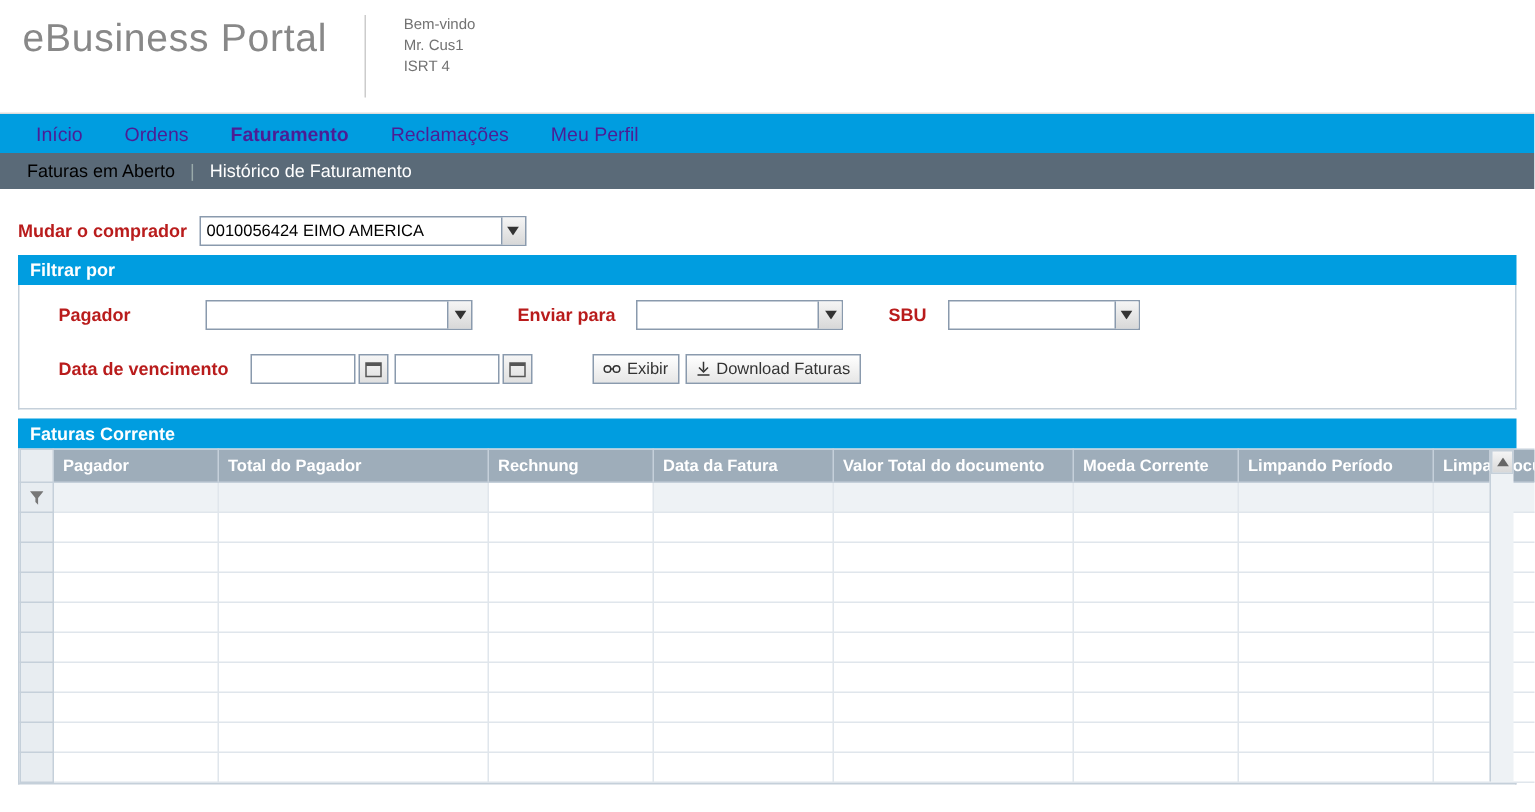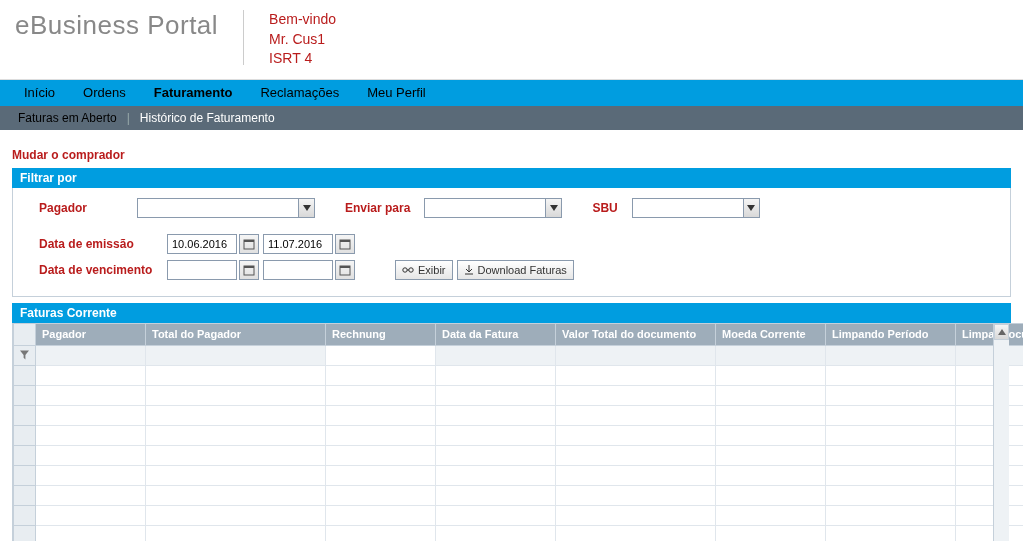--- a/index.html
+++ b/index.html
@@ -1,24 +1,24 @@
 <!DOCTYPE html>
 <html><head>
 <meta charset="utf-8">
 <style>
 * { box-sizing: border-box; margin: 0; padding: 0; }
 body { font-family: Arial, sans-serif; font-size: 12px; background: #fff; color: #333; }
 
 .header { display: flex; align-items: flex-start; padding: 10px 15px; border-bottom: 1px solid #ddd; position: relative; }
 .logo { font-size: 26px; color: #888; font-weight: 300; letter-spacing: 0.5px; }
 .divider-v { width: 1px; height: 55px; background: #ccc; margin: 0 25px; }
-.welcome { color: #b91c1c; font-size: 14px; line-height: 1.4; }
+.welcome { color: #737373; font-size: 10px; line-height: 1.4; }
 
 .nav-primary { background: #009de0; color: #fff; display: flex; padding: 0 10px; height: 26px; align-items: center; }
-.nav-primary .nav-item { padding: 0 14px; color: #000000; cursor: pointer; font-size: 13px; }
+.nav-primary .nav-item { padding: 0 14px; color: #4c1d95; cursor: pointer; font-size: 13px; }
 .nav-primary .nav-item.active { font-weight: bold; }
 
 .nav-secondary { background: #5a6a78; color: #fff; display: flex; padding: 0 10px; height: 24px; align-items: center; font-size: 12px; }
 .nav-secondary .nav-item { padding: 0 8px; cursor: pointer; color: #000000; }
 .nav-secondary .nav-item.active { font-weight: normal; color: #fff; }
 .nav-secondary .sep { color: #9aa; padding: 0 2px; }
 
 .content { padding: 18px 12px 10px 12px; }
 
 .row { display: flex; align-items: center; margin-bottom: 6px; flex-wrap: wrap; }
@@ -79,20 +79,28 @@
 <div class="nav-secondary">
   <div class="nav-item">Faturas em Aberto</div>
   <div class="sep">|</div>
   <div class="nav-item active">Histórico de Faturamento</div>
 </div>
 
 <div class="content">
 
   <div class="row">
     <span class="label label-bold">Mudar o comprador</span>
+    <div class="select-wrap">
+      <input type="text" style="width: 200px;" value="0010056424 EIMO AMERICA">
+      <div class="select-btn">
+        <svg viewBox="0 0 8 6">
+            <path d="M0 0 L8 0 L4 6 Z" fill="#333"></path>
+          </svg>
+      </div>
+    </div>
   </div>
 
   <div class="bar-title">Filtrar por</div>
   <div class="filter-box">
 
     <div class="row" style="gap:0;">
       <span class="label label-bold" style="width:90px">Pagador</span>
       <div class="select-wrap">
         <input type="text" style="width: 160px;" value="">
         <div class="select-btn">
@@ -120,38 +128,20 @@
         <div class="select-btn">
           <svg viewBox="0 0 8 6">
               <path d="M0 0 L8 0 L4 6 Z" fill="#333"></path>
             </svg>
         </div>
       </div>
     </div>
 
     <div style="height:10px"></div>
 
-    <div class="row">
-      <span class="label label-bold" style="width:120px">Data de emissão</span>
-      <input class="input-text" style="width: 70px;" value="10.06.2016">
-      <div class="icon-btn">
-        <svg width="12" height="12" viewBox="0 0 12 12">
-            <rect x="1" y="2" width="10" height="9" fill="none" stroke="#555"></rect>
-            <rect x="1" y="2" width="10" height="2" fill="#555"></rect>
-          </svg>
-      </div>
-      <span class="gap" style="width:4px"></span>
-      <input class="input-text" style="width: 70px;" value="11.07.2016">
-      <div class="icon-btn">
-        <svg width="12" height="12" viewBox="0 0 12 12">
-            <rect x="1" y="2" width="10" height="9" fill="none" stroke="#555"></rect>
-            <rect x="1" y="2" width="10" height="2" fill="#555"></rect>
-          </svg>
-      </div>
-    </div>
 
     <div class="row">
       <span class="label label-bold" style="width:120px">Data de vencimento</span>
       <input class="input-text" style="width: 70px;" value="">
       <div class="icon-btn">
         <svg width="12" height="12" viewBox="0 0 12 12">
             <rect x="1" y="2" width="10" height="9" fill="none" stroke="#555"></rect>
             <rect x="1" y="2" width="10" height="2" fill="#555"></rect>
           </svg>
       </div>

